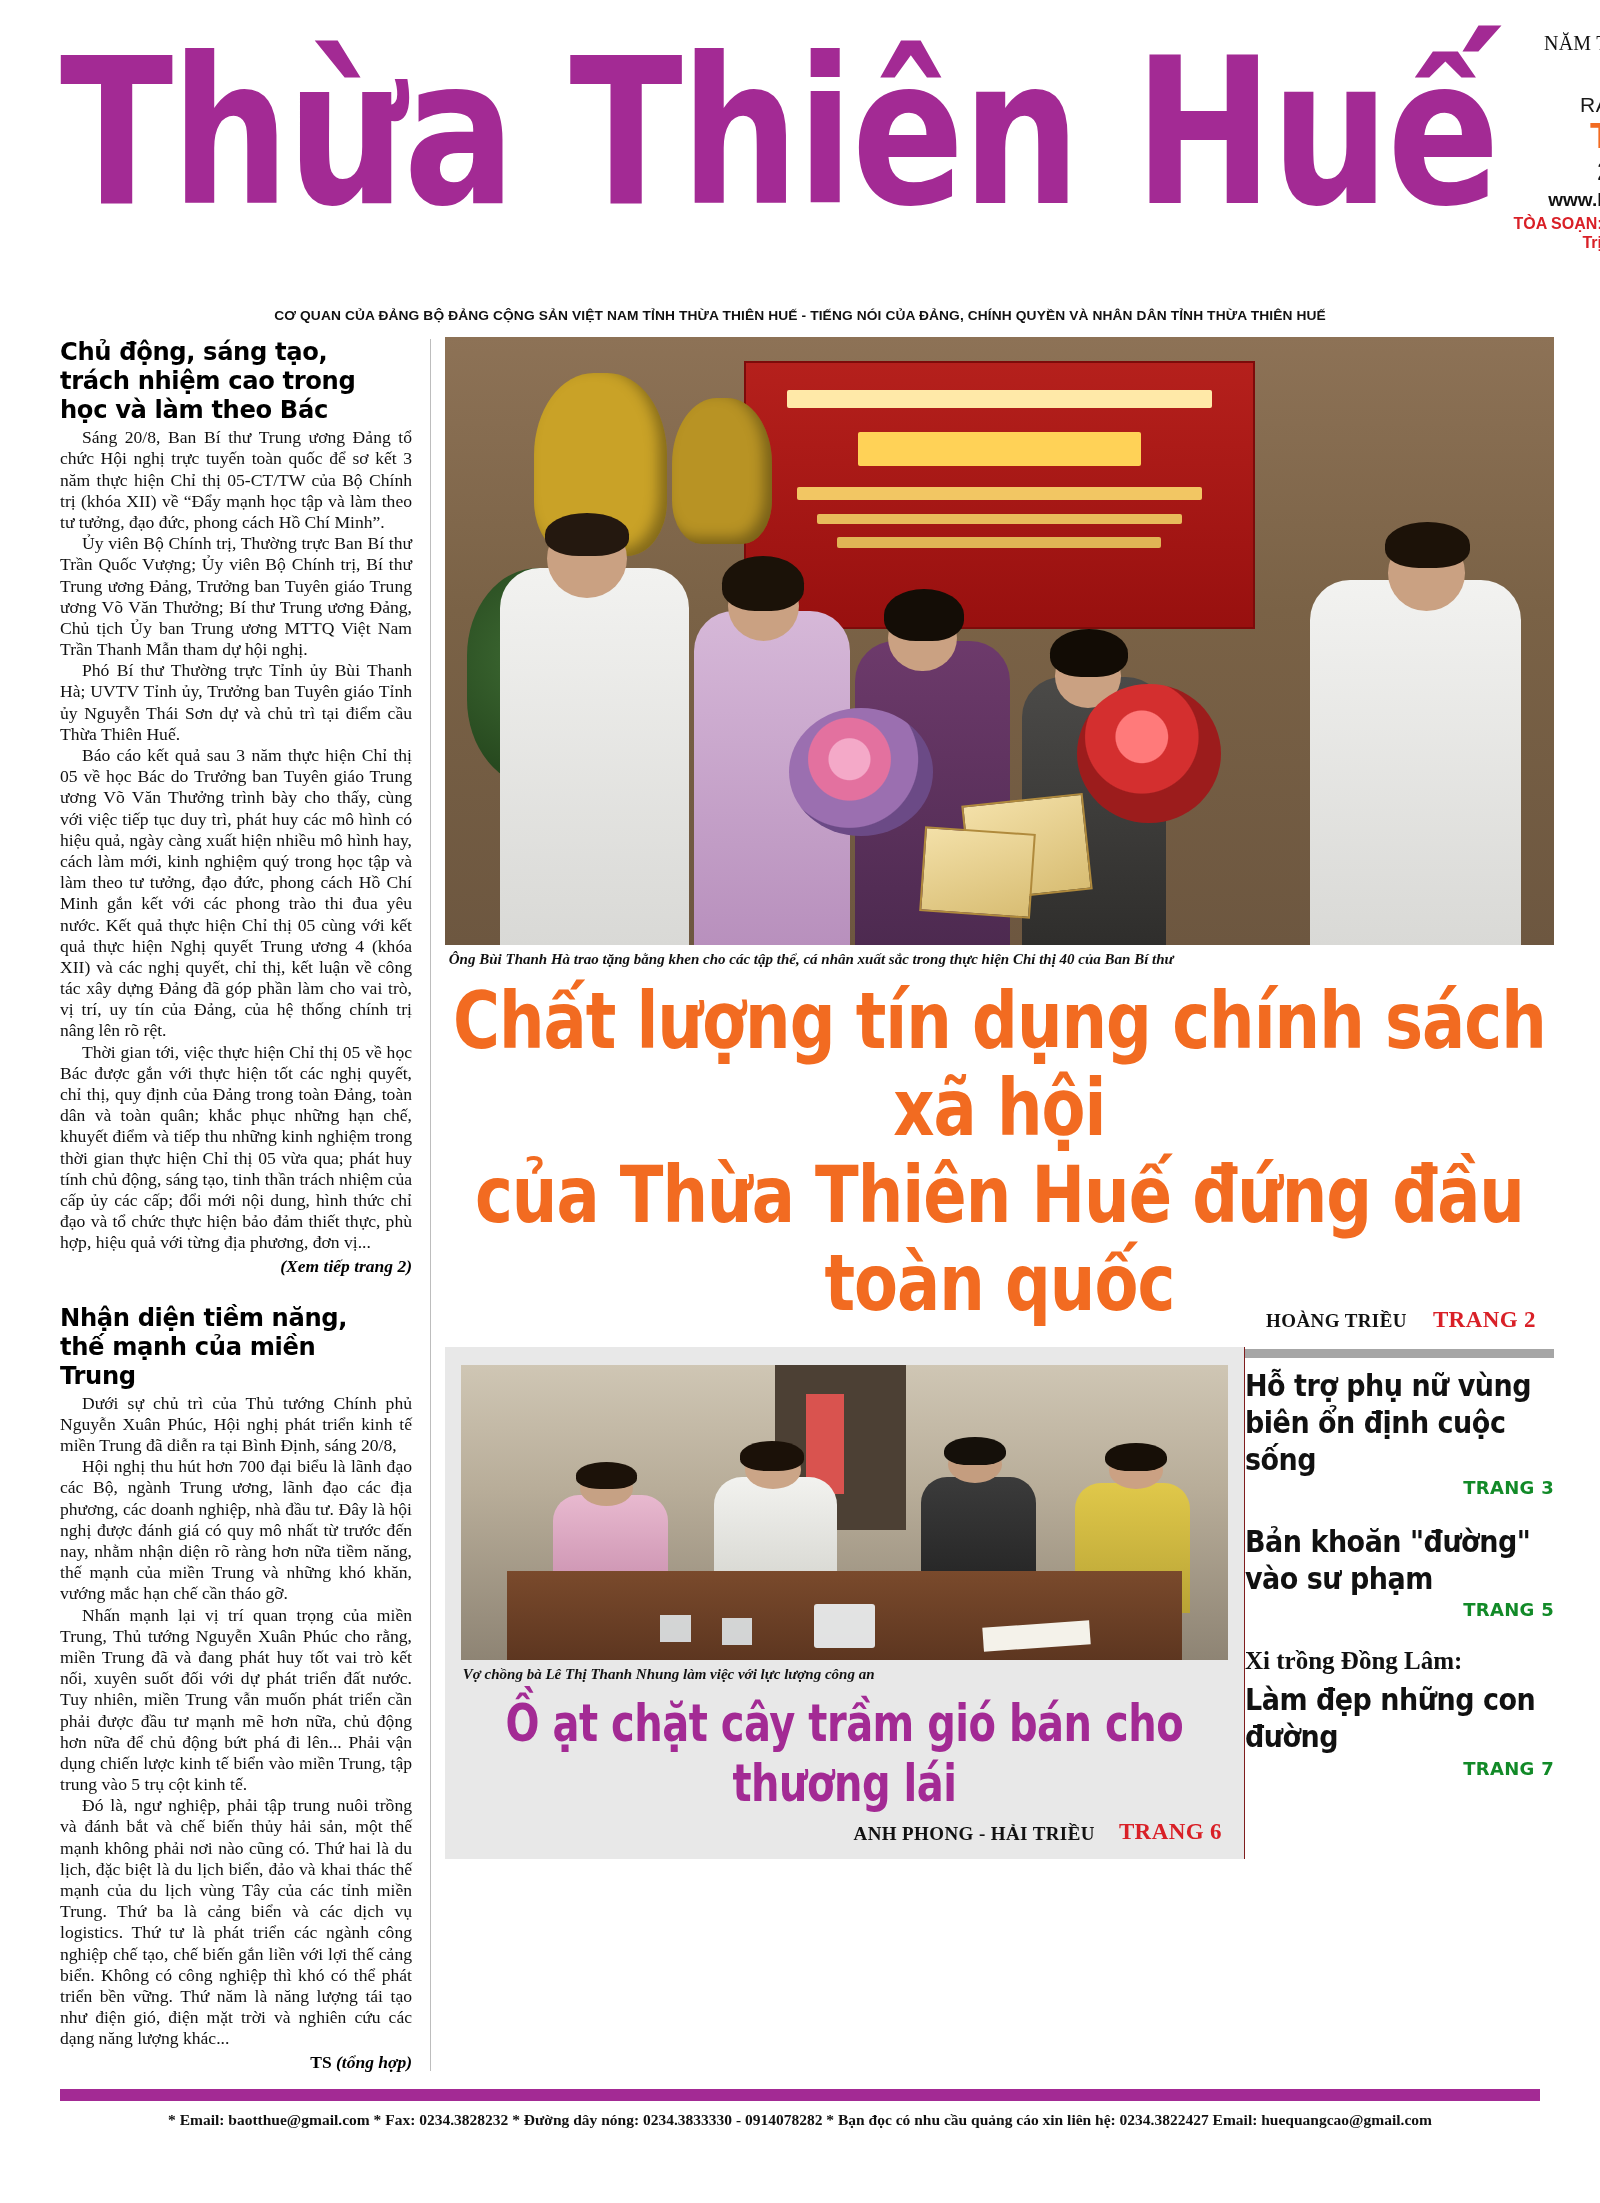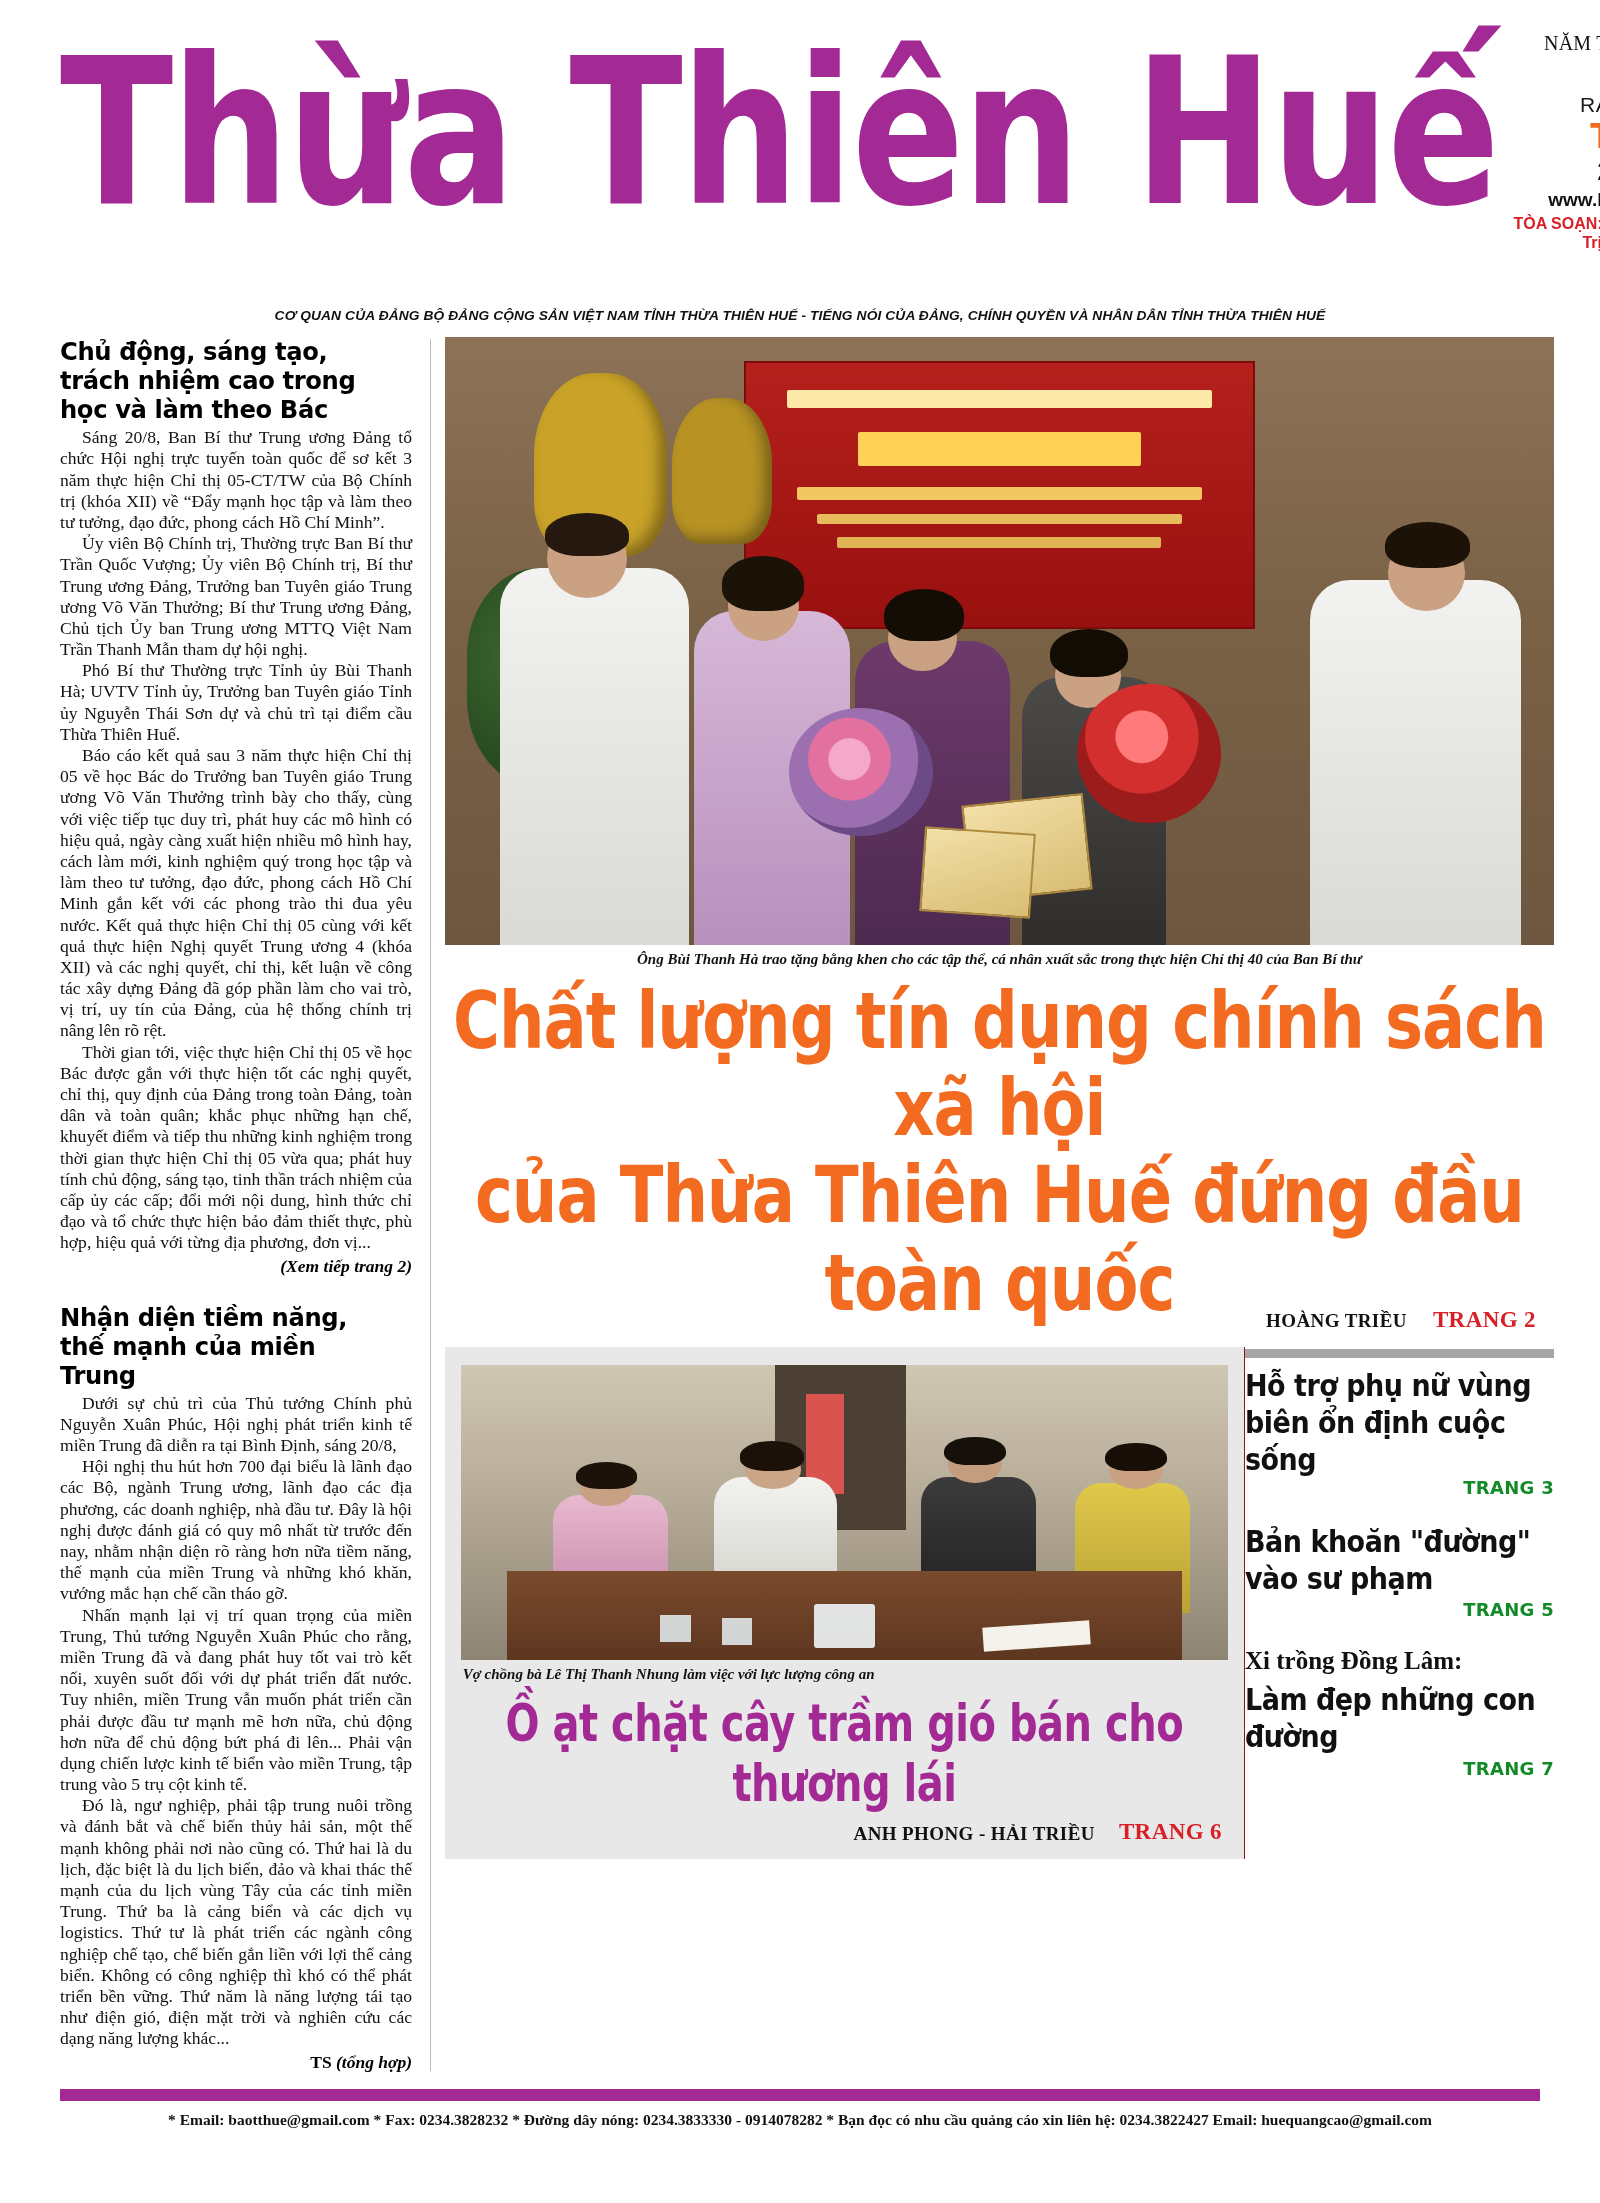--- a/index.html
+++ b/index.html
@@ -72,21 +72,21 @@
     font-family:"Liberation Sans", sans-serif; font-weight:bold;
     font-size:16px; color:#d92027; margin-top:1px;
   }
   .masthead-sub {
     font-family:"Liberation Sans", sans-serif;
     font-weight:bold; font-size:13.5px; color:#111;
     text-align:center; letter-spacing:0.1px;
     margin:0 0 0 0; padding:8px 0 0 0;
     transform:scaleX(1.02);
   }
-  .sub-wrap { padding:0 72px;font-style:italic; }
+  .sub-wrap { padding:0 72px; }
 
   
   .content {
     display:flex;
     padding:14px 46px 0 60px;
     gap:0;
   }
   .col-left { width:370px; flex:0 0 370px; padding-right:18px; }
   .col-right { flex:1 1 auto; padding-left:14px; }
 
@@ -123,21 +123,21 @@
   .gap-art { height:26px; }
 
   
   .photo-main {
     width:100%; height:608px; position:relative; overflow:hidden;
     background:#6f5a46;
   }
   .caption-it {
     font-family:"Liberation Serif", serif;
     font-style:italic; font-weight:bold;
-    font-size:15px; color:#111; text-align:center;
+    font-size:15px; color:#111; 
     padding:6px 4px 0 4px;
   }
   h1.head-orange {
     font-family:"DejaVu Sans", sans-serif;
     font-weight:bold;
     color:#f26b21;
     font-size:64px;
     line-height:1.12;
     text-align:center;
     margin:10px 0 0 0;

